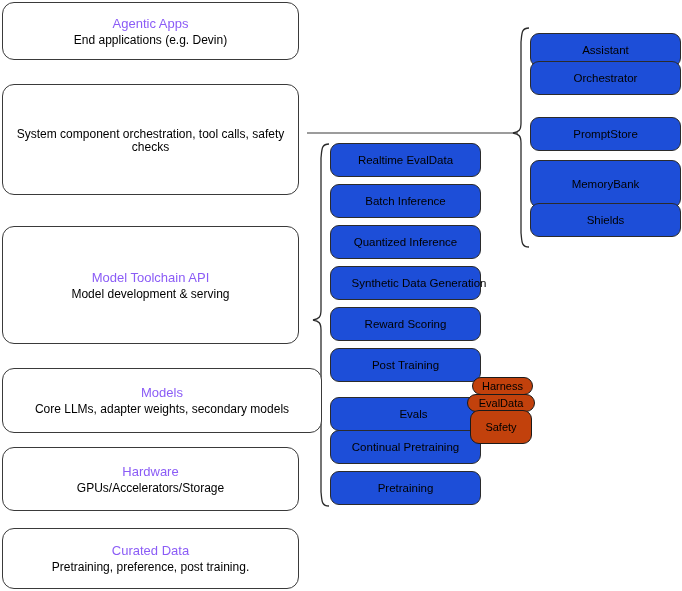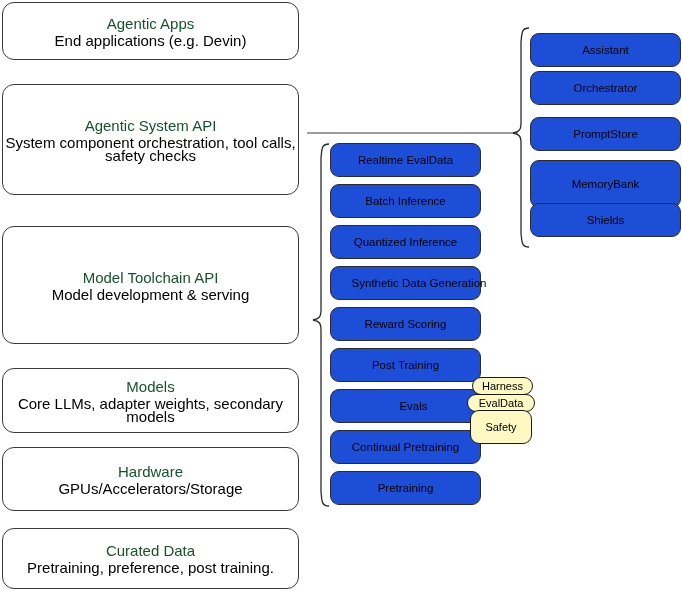--- a/index.html
+++ b/index.html
@@ -21,26 +21,26 @@
     border: 1px solid #3a3a3a;
     border-radius: 12px;
     background: #ffffff;
     display: flex;
     flex-direction: column;
     align-items: center;
     justify-content: center;
     text-align: center;
   }
   .layer-title {
-    font-size: 15px;
-    color: #14532d;
+    font-size: 13px;
+    color: #8b5cf6;
     line-height: 16px;
   }
   .layer-sub {
-    font-size: 15px;
+    font-size: 12px;
     color: #000000;
     line-height: 13px;
     margin-top: 2px;
   }
   .pill-box {
     position: absolute;
     box-sizing: border-box;
     border: 1px solid #2b2b2b;
     border-radius: 9px;
     background: #1d4ed8;
@@ -49,21 +49,21 @@
     justify-content: center;
     font-size: 11.5px;
     color: #000000;
     white-space: nowrap;
   }
   .mini-pill {
     position: absolute;
     box-sizing: border-box;
     border: 1px solid #1a1a1a;
     border-radius: 9px;
-    background: #fef9c3;
+    background: #c2410c;
     display: flex;
     align-items: center;
     justify-content: center;
     font-size: 11px;
     color: #000000;
     white-space: nowrap;
   }
   .svg-layer {
     position: absolute;
     left: 0;
@@ -98,30 +98,29 @@
              L 321 492
              C 322 500, 321 506, 329 506"></path>
   </svg>
 
   <div class="layer-box" style="left:2px; top:2px; width:297px; height:58px;">
     <div class="layer-title">Agentic Apps</div>
     <div class="layer-sub">End applications (e.g. Devin)</div>
   </div>
 
   <div class="layer-box" style="left:2px; top:84px; width:297px; height:111px;">
-    <div class="layer-title">Agentic System API</div>
     <div class="layer-sub">System component orchestration, tool calls, safety checks</div>
   </div>
 
   <div class="layer-box" style="left:2px; top:226px; width:297px; height:118px;">
     <div class="layer-title">Model Toolchain API</div>
     <div class="layer-sub">Model development &amp; serving</div>
   </div>
 
-  <div class="layer-box" style="left:2px; top:368px; width:297px; height:65px;">
+  <div class="layer-box" style="left:2px; top:368px; width:320px; height:65px;">
     <div class="layer-title">Models</div>
     <div class="layer-sub">Core LLMs, adapter weights, secondary models</div>
   </div>
 
   <div class="layer-box" style="left:2px; top:528px; width:297px; height:61px;">
     <div class="layer-title">Curated Data</div>
     <div class="layer-sub">Pretraining, preference, post training.</div>
   </div>
 
   <div class="layer-box" style="left:2px; top:447px; width:297px; height:64px;">
@@ -134,35 +133,35 @@
   <div class="pill-box" style="left:330px; top:184px; width:151px; height:34px;">Batch Inference</div>
 
   <div class="pill-box" style="left:330px; top:225px; width:151px; height:34px;">Quantized Inference</div>
 
   <div class="pill-box" style="left:330px; top:266px; width:151px; height:34px;padding-left:27px;">Synthetic Data Generation</div>
 
   <div class="pill-box" style="left:330px; top:307px; width:151px; height:34px;">Reward Scoring</div>
 
   <div class="pill-box" style="left:330px; top:348px; width:151px; height:34px;">Post Training</div>
 
-  <div class="pill-box" style="left:330px; top:389px; width:151px; height:34px;padding-left:16px;">Evals</div>
+  <div class="pill-box" style="left:330px; top:397px; width:151px; height:34px;padding-left:16px;">Evals</div>
 
   <div class="pill-box" style="left:330px; top:430px; width:151px; height:34px;">Continual Pretraining</div>
 
   <div class="pill-box" style="left:330px; top:471px; width:151px; height:34px;">Pretraining</div>
 
   <div class="mini-pill" style="left:472px; top:377px; width:61px; height:18px;">Harness</div>
 
   <div class="mini-pill" style="left:467px; top:394px; width:68px; height:18px;">EvalData</div>
 
   <div class="mini-pill" style="left:470px; top:410px; width:62px; height:34px;">Safety</div>
 
   <div class="pill-box" style="left:530px; top:33px; width:151px; height:34px;">Assistant</div>
 
-  <div class="pill-box" style="left:530px; top:71px; width:151px; height:34px;">Orchestrator</div>
+  <div class="pill-box" style="left:530px; top:61px; width:151px; height:34px;">Orchestrator</div>
 
   <div class="pill-box" style="left:530px; top:117px; width:151px; height:34px;">PromptStore</div>
 
   <div class="pill-box" style="left:530px; top:160px; width:151px; height:48px;">MemoryBank</div>
 
   <div class="pill-box" style="left:530px; top:203px; width:151px; height:34px;">Shields</div>
 
 </div>
 
 </body></html>

